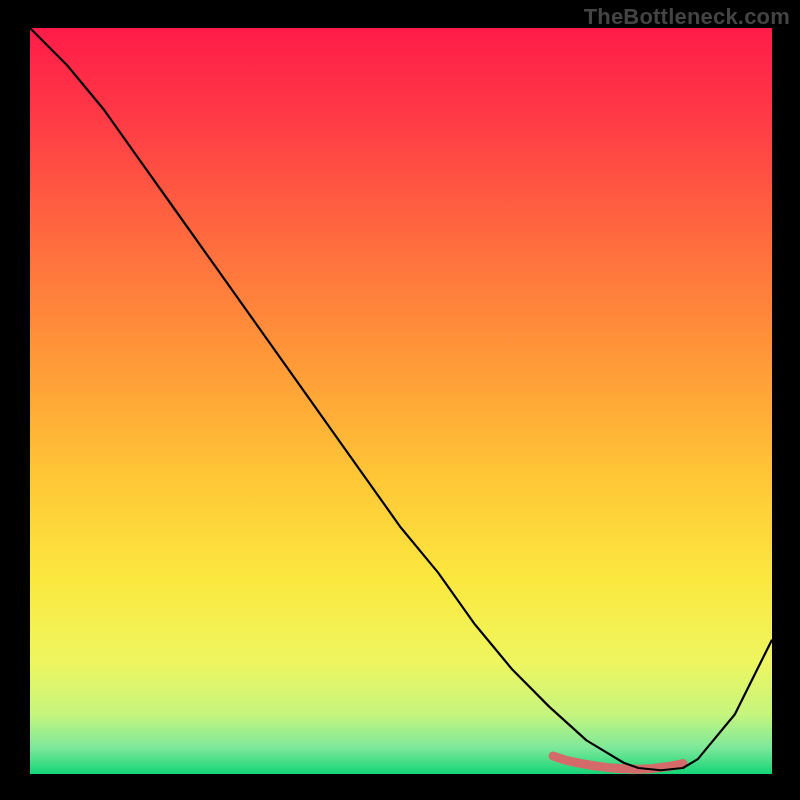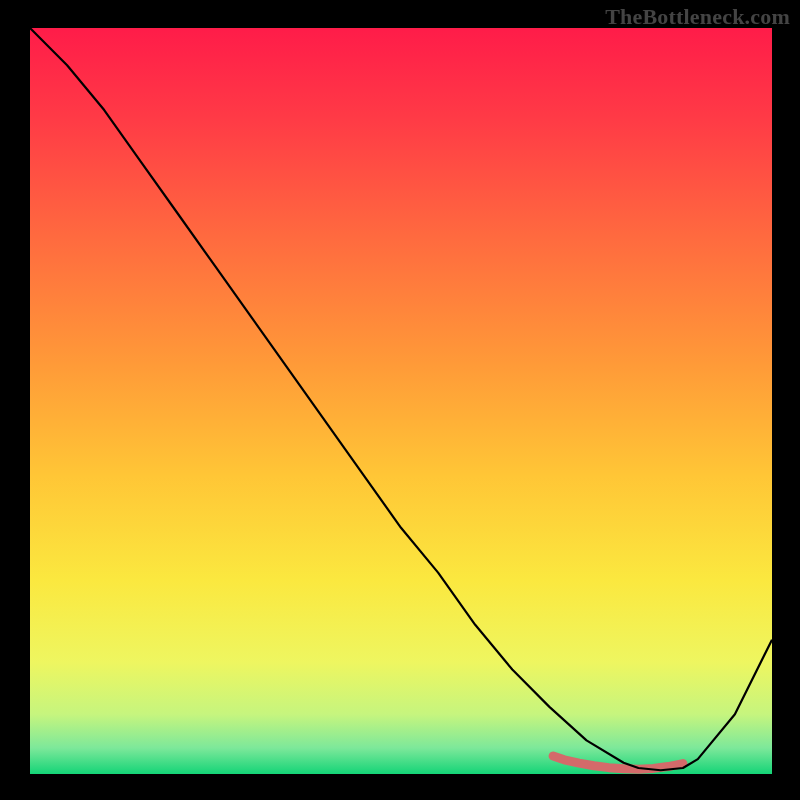--- a/index.html
+++ b/index.html
@@ -9,21 +9,20 @@
     height: 800px;
     background: #000;
     overflow: hidden;
     font-family: Arial, Helvetica, sans-serif;
   }
   .canvas-wrap {
     position: relative;
     width: 800px;
     height: 800px;
     background: #000;
-    font-family: Liberation Serif, serif;
   }
   .watermark {
     position: absolute;
     top: 4px;
     right: 10px;
     color: #444;
     font-size: 22px;
     font-weight: 600;
     letter-spacing: 0.2px;
     user-select: none;

